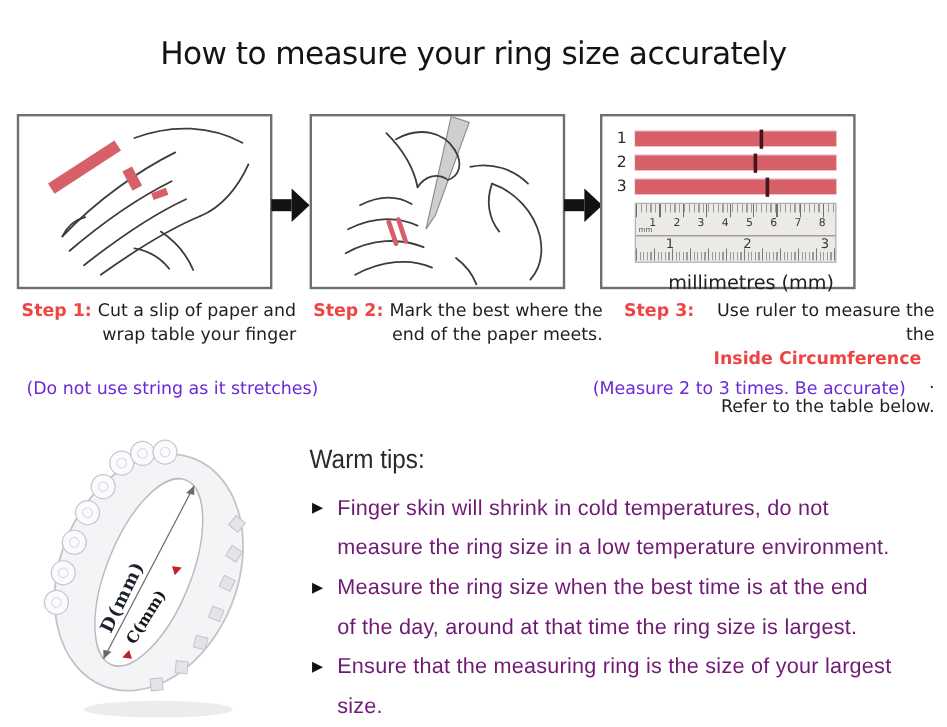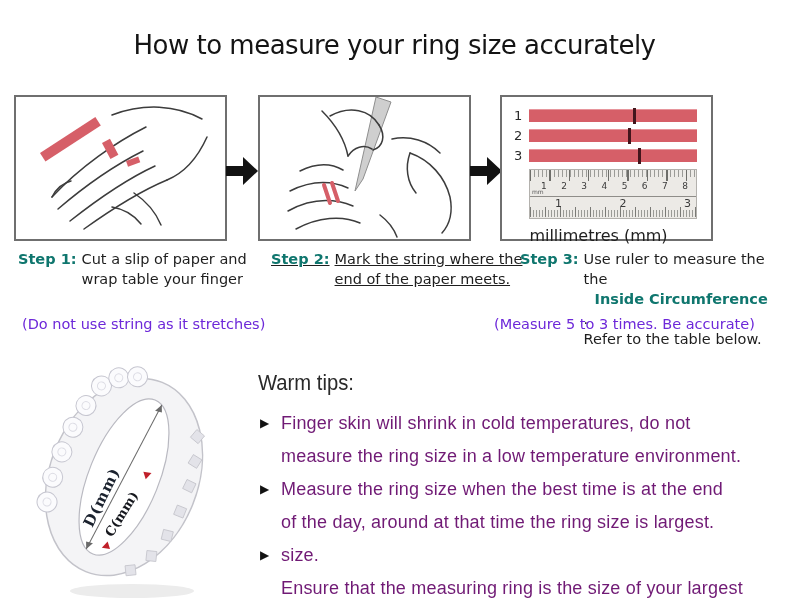--- a/index.html
+++ b/index.html
@@ -35,28 +35,28 @@
   .cm-numbers{position:absolute;top:11px;left:11px;right:8px;display:flex;
      justify-content:space-between;font-size:9px;color:#3a3a3a;}
   .mm-label{position:absolute;top:18px;left:2px;font-size:6px;color:#555;}
   .mid-line{position:absolute;top:26px;left:0;right:0;border-top:1px solid #8f8d89;}
   .inch-numbers{position:absolute;top:27px;left:15%;right:3%;display:flex;
      justify-content:space-between;font-size:11px;color:#3a3a3a;}
   .ticks-bottom{position:absolute;bottom:1px;left:0;right:0;height:7px;
      background:repeating-linear-gradient(90deg,#9b9b97 0 1px,transparent 1px 3px);}
   .ticks-bottom-big{position:absolute;bottom:1px;left:0;right:0;height:10px;
      background:repeating-linear-gradient(90deg,#7a7a76 0 1px,transparent 1px 15px);}
-  .ruler-caption{margin:7px 16px 0 0;text-align:center;font-size:16px;color:#1e1e1e;}
+  .ruler-caption{margin:7px 16px 0 0;text-align:right;font-size:16px;color:#1e1e1e;}
 
   
   .caption{position:absolute;top:249px;display:flex;align-items:flex-start;
            font-size:14.5px;line-height:20px;color:#1e1e1e;}
-  #cap1{left:18px;} #cap2{left:271px;text-decoration:underline;} #cap3{left:520px;}
-  .caption b{font-weight:bold;color:#0f766e;white-space:nowrap;margin-right:5px;}
-  .cap-lines{text-align:left;}
+  #cap1{left:18px;} #cap2{left:261px;} #cap3{left:520px;}
+  .caption b{font-weight:bold;color:#ef4444;white-space:nowrap;margin-right:5px;}
+  .cap-lines{text-align:right;}
   .cap-lines span{display:block;}
   .note{position:absolute;top:316px;font-size:14.5px;color:#6d28d9;}
   #note1{left:22px;} #note3{left:494px;}
 
   
   .ring-wrap{position:absolute;left:2px;top:363px;width:250px;height:240px;}
   .tips-head{position:absolute;left:258px;top:370px;font-size:22px;color:#2a2a2a;
              font-family:"Liberation Sans",sans-serif;transform:scaleX(.92);
              transform-origin:left;}
   .tips{position:absolute;left:260px;top:407px;width:525px;
@@ -181,36 +181,36 @@
     <b>Step 1:</b>
     <div class="cap-lines">
       <span>Cut a slip of paper and</span>
       <span>wrap table your finger</span>
     </div>
   </div>
 
   <div class="caption" id="cap2">
     <b>Step 2:</b>
     <div class="cap-lines">
-      <span>Mark the string where the</span>
+      <span>Mark the best where the</span>
       <span>end of the paper meets.</span>
     </div>
   </div>
 
   <div class="caption" id="cap3">
     <b>Step 3:</b>
     <div class="cap-lines">
       <span>Use ruler to measure the</span>
       <span><span>the </span><b style="margin:11px">Inside Circumference</b><span>.</span></span>
       <span>Refer to the table below.</span>
     </div>
   </div>
 
   <div class="note" id="note1">(Do not use string as it stretches)</div>
-  <div class="note" id="note3">(Measure 5 to 3 times. Be accurate)</div>
+  <div class="note" id="note3">(Measure 2 to 3 times. Be accurate)</div>
 
   <div class="ring-wrap">
     <svg width="250" height="240" viewBox="0 0 250 240">
       <ellipse cx="130" cy="228" rx="62" ry="7" fill="#ececec"></ellipse>
       <g transform="translate(122,114) rotate(22)">
         <ellipse rx="74" ry="102" fill="#f4f4f6" stroke="#c3c3ca" stroke-width="1.5"></ellipse>
         <g fill="#fbfbfd" stroke="#c6c6d0" stroke-width="1">
           <circle cx="-55" cy="-76" r="10"></circle>
             <circle cx="-62" cy="-52" r="10"></circle>
           <circle cx="-66" cy="-27" r="10"></circle>
@@ -262,19 +262,19 @@
     <div class="tip">
       <span class="tip-marker">▶</span>
       <div class="tip-lines">
         <span>Measure the ring size when the best time is at the end</span>
         <span>of the day, around at that time the ring size is largest.</span>
       </div>
     </div>
     <div class="tip">
       <span class="tip-marker">▶</span>
       <div class="tip-lines">
+        <span>Ensure that the measuring ring is the size of your largest</span>
         <span>size.</span>
-        <span>Ensure that the measuring ring is the size of your largest</span>
       </div>
     </div>
   </div>
 
 </div>
 
 </body></html>

